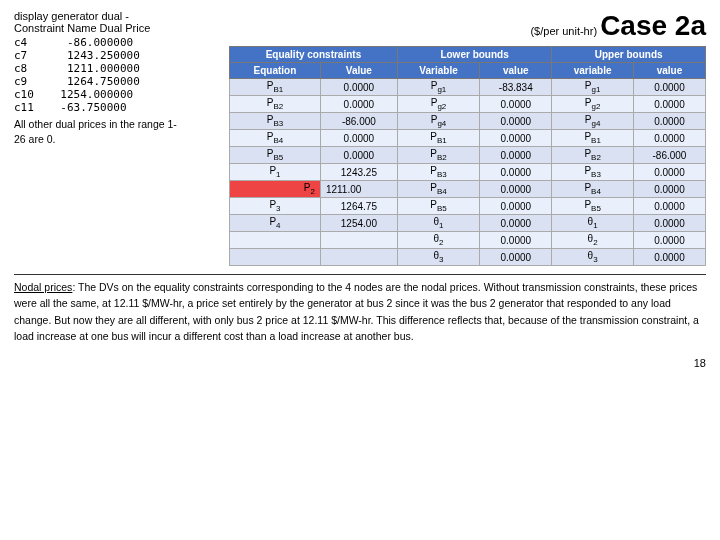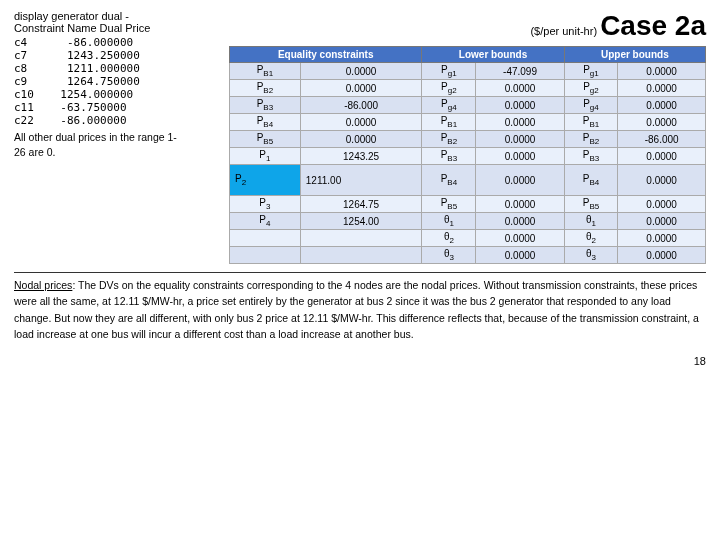--- a/index.html
+++ b/index.html
@@ -27,47 +27,54 @@
     <div style="width:215px; flex-shrink:0;">
       <div style="font-size:11px;">display generator dual -</div>
       <div style="font-size:11px; font-weight:normal; margin-bottom:2px;">Constraint Name  Dual Price</div>
       <div style="font-size:11px; font-family: monospace;">
         <div>c4&nbsp;&nbsp;&nbsp;&nbsp;&nbsp;&nbsp;-86.000000</div>
         <div>c7&nbsp;&nbsp;&nbsp;&nbsp;&nbsp;&nbsp;1243.250000</div>
         <div>c8&nbsp;&nbsp;&nbsp;&nbsp;&nbsp;&nbsp;1211.000000</div>
         <div>c9&nbsp;&nbsp;&nbsp;&nbsp;&nbsp;&nbsp;1264.750000</div>
         <div>c10&nbsp;&nbsp;&nbsp;&nbsp;1254.000000</div>
         <div>c11&nbsp;&nbsp;&nbsp;&nbsp;-63.750000</div>
-        <div>c22&nbsp;&nbsp;&nbsp;&nbsp;-86.000000</div>
       </div>
       <div style="font-size:10.5px; margin-top:3px; line-height:1.4;">All other dual prices in the range 1-<br>26 are 0.</div>
     </div>
 
     <div style="flex:1;">
 
       <div style="text-align:right; margin-bottom:4px;">
         <span style="font-size:11px;">($/per unit-hr)</span>
         <span style="font-size:28px; font-weight:bold;">Case 2a</span>
       </div>
 
       <table style="border-collapse:collapse; font-size:10px; width:100%;">
         <thead>
           <tr>
             <th colspan="2" style="background:#4472C4;color:#fff;border:1px solid #777;padding:2px 4px;margin-top:31px;">Equality constraints</th>
             <th colspan="2" style="background:#4472C4;color:#fff;border:1px solid #777;padding:2px 4px;">Lower bounds</th>
             <th colspan="2" style="background:#4472C4;color:#fff;border:1px solid #777;padding:2px 4px;">Upper bounds</th>
           </tr>
+          <tr>
+            <th style="background:#4472C4;color:#fff;border:1px solid #777;padding:2px 6px;">Equation</th>
+            <th style="background:#4472C4;color:#fff;border:1px solid #777;padding:2px 6px;">Value</th>
+            <th style="background:#4472C4;color:#fff;border:1px solid #777;padding:2px 6px;">Variable</th>
+            <th style="background:#4472C4;color:#fff;border:1px solid #777;padding:2px 6px;">value</th>
+            <th style="background:#4472C4;color:#fff;border:1px solid #777;padding:2px 6px;">variable</th>
+            <th style="background:#4472C4;color:#fff;border:1px solid #777;padding:2px 6px;">value</th>
+          </tr>
         </thead>
         <tbody id="table-body">
 
         <tr>
               <td style="border: 1px solid rgb(170, 170, 170); padding: 1px 5px; text-align: center; background: rgb(217, 225, 242); white-space: nowrap;">P<sub>B1</sub></td>
               <td style="border: 1px solid rgb(170, 170, 170); padding: 1px 5px; text-align: center; background: rgb(217, 225, 242); white-space: nowrap;">0.0000</td>
               <td style="border: 1px solid rgb(170, 170, 170); padding: 1px 5px; text-align: center; background: rgb(217, 225, 242); white-space: nowrap;">P<sub>g1</sub></td>
-              <td style="border: 1px solid rgb(170, 170, 170); padding: 1px 5px; text-align: center; background: rgb(217, 225, 242); white-space: nowrap;">-47.099</td>
+              <td style="border: 1px solid rgb(170, 170, 170); padding: 1px 5px; text-align: center; background: rgb(217, 225, 242); white-space: nowrap;">-83.834</td>
               <td style="border: 1px solid rgb(170, 170, 170); padding: 1px 5px; text-align: center; background: rgb(217, 225, 242); white-space: nowrap;">P<sub>g1</sub></td>
               <td style="border: 1px solid rgb(170, 170, 170); padding: 1px 5px; text-align: center; background: rgb(217, 225, 242); white-space: nowrap;">0.0000</td>
             </tr>
             <tr>
               <td style="border: 1px solid rgb(170, 170, 170); padding: 1px 5px; text-align: center; background: rgb(233, 240, 251); white-space: nowrap;">P<sub>B2</sub></td>
               <td style="border: 1px solid rgb(170, 170, 170); padding: 1px 5px; text-align: center; background: rgb(233, 240, 251); white-space: nowrap;">0.0000</td>
               <td style="border: 1px solid rgb(170, 170, 170); padding: 1px 5px; text-align: center; background: rgb(233, 240, 251); white-space: nowrap;">P<sub>g2</sub></td>
               <td style="border: 1px solid rgb(170, 170, 170); padding: 1px 5px; text-align: center; background: rgb(233, 240, 251); white-space: nowrap;">0.0000</td>
               <td style="border: 1px solid rgb(170, 170, 170); padding: 1px 5px; text-align: center; background: rgb(233, 240, 251); white-space: nowrap;">P<sub>g2</sub></td>
               <td style="border: 1px solid rgb(170, 170, 170); padding: 1px 5px; text-align: center; background: rgb(233, 240, 251); white-space: nowrap;">0.0000</td>
@@ -98,21 +105,21 @@
             </tr>
             <tr>
               <td style="border: 1px solid rgb(170, 170, 170); padding: 1px 5px; text-align: center; background: rgb(233, 240, 251); white-space: nowrap;">P<sub>1</sub></td>
               <td style="border: 1px solid rgb(170, 170, 170); padding: 1px 5px; text-align: center; background: rgb(233, 240, 251); white-space: nowrap;">1243.25</td>
               <td style="border: 1px solid rgb(170, 170, 170); padding: 1px 5px; text-align: center; background: rgb(233, 240, 251); white-space: nowrap;">P<sub>B3</sub></td>
               <td style="border: 1px solid rgb(170, 170, 170); padding: 1px 5px; text-align: center; background: rgb(233, 240, 251); white-space: nowrap;">0.0000</td>
               <td style="border: 1px solid rgb(170, 170, 170); padding: 1px 5px; text-align: center; background: rgb(233, 240, 251); white-space: nowrap;">P<sub>B3</sub></td>
               <td style="border: 1px solid rgb(170, 170, 170); padding: 1px 5px; text-align: center; background: rgb(233, 240, 251); white-space: nowrap;">0.0000</td>
             </tr>
             <tr>
-              <td style="border: 1px solid rgb(170, 170, 170); padding: 8px 5px; text-align: left; background: #0ea5e9; white-space: nowrap;">P<sub>2</sub></td>
+              <td style="border: 1px solid rgb(170, 170, 170); padding: 1px 5px; text-align: right; background: #ef4444; white-space: nowrap;">P<sub>2</sub></td>
               <td style="border: 1px solid rgb(170, 170, 170); padding: 1px 5px; text-align: left; background: rgb(217, 225, 242); white-space: nowrap;">1211.00</td>
               <td style="border: 1px solid rgb(170, 170, 170); padding: 1px 5px; text-align: center; background: rgb(217, 225, 242); white-space: nowrap;">P<sub>B4</sub></td>
               <td style="border: 1px solid rgb(170, 170, 170); padding: 1px 5px; text-align: center; background: rgb(217, 225, 242); white-space: nowrap;">0.0000</td>
               <td style="border: 1px solid rgb(170, 170, 170); padding: 1px 5px; text-align: center; background: rgb(217, 225, 242); white-space: nowrap;">P<sub>B4</sub></td>
               <td style="border: 1px solid rgb(170, 170, 170); padding: 1px 5px; text-align: center; background: rgb(217, 225, 242); white-space: nowrap;">0.0000</td>
             </tr>
             <tr>
               <td style="border: 1px solid rgb(170, 170, 170); padding: 1px 5px; text-align: center; background: rgb(233, 240, 251); white-space: nowrap;">P<sub>3</sub></td>
               <td style="border: 1px solid rgb(170, 170, 170); padding: 1px 5px; text-align: center; background: rgb(233, 240, 251); white-space: nowrap;">1264.75</td>
               <td style="border: 1px solid rgb(170, 170, 170); padding: 1px 5px; text-align: center; background: rgb(233, 240, 251); white-space: nowrap;">P<sub>B5</sub></td>

